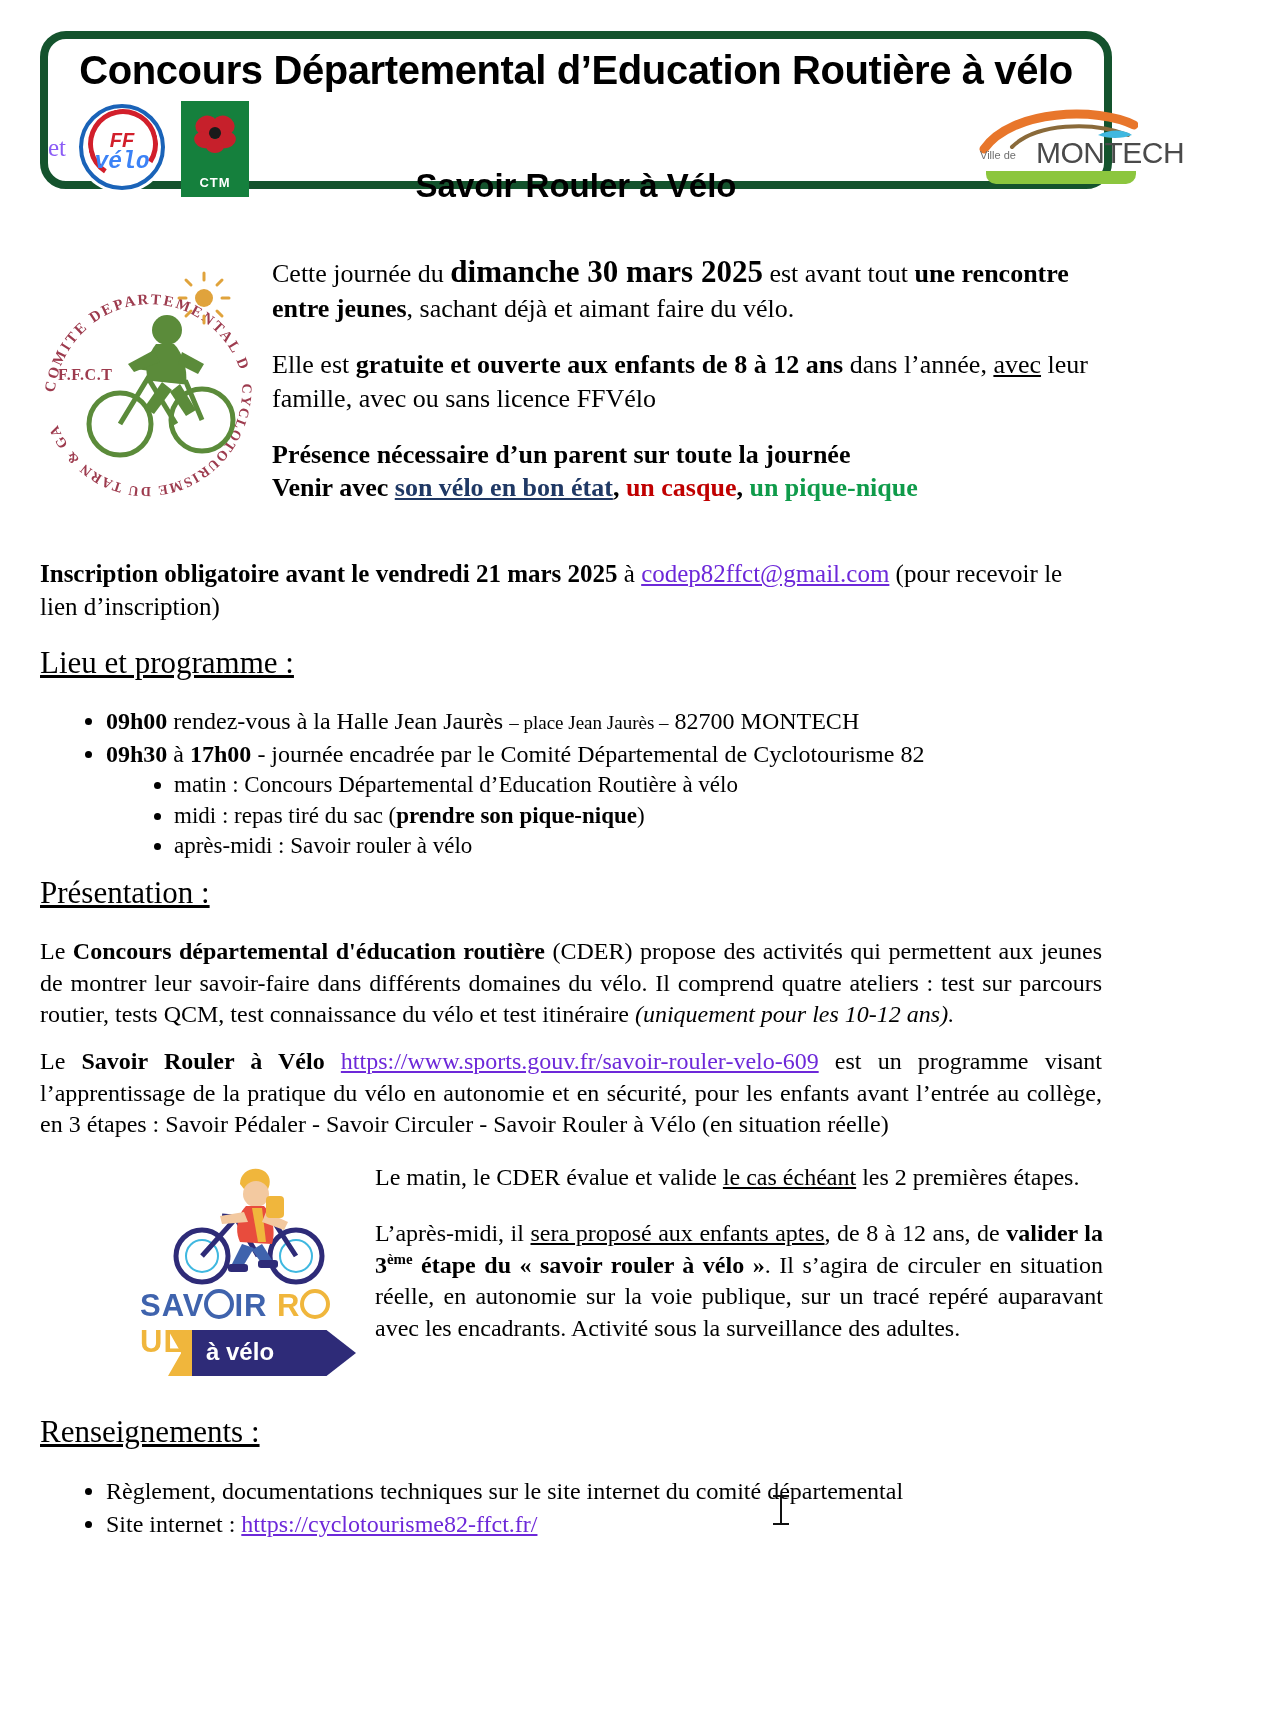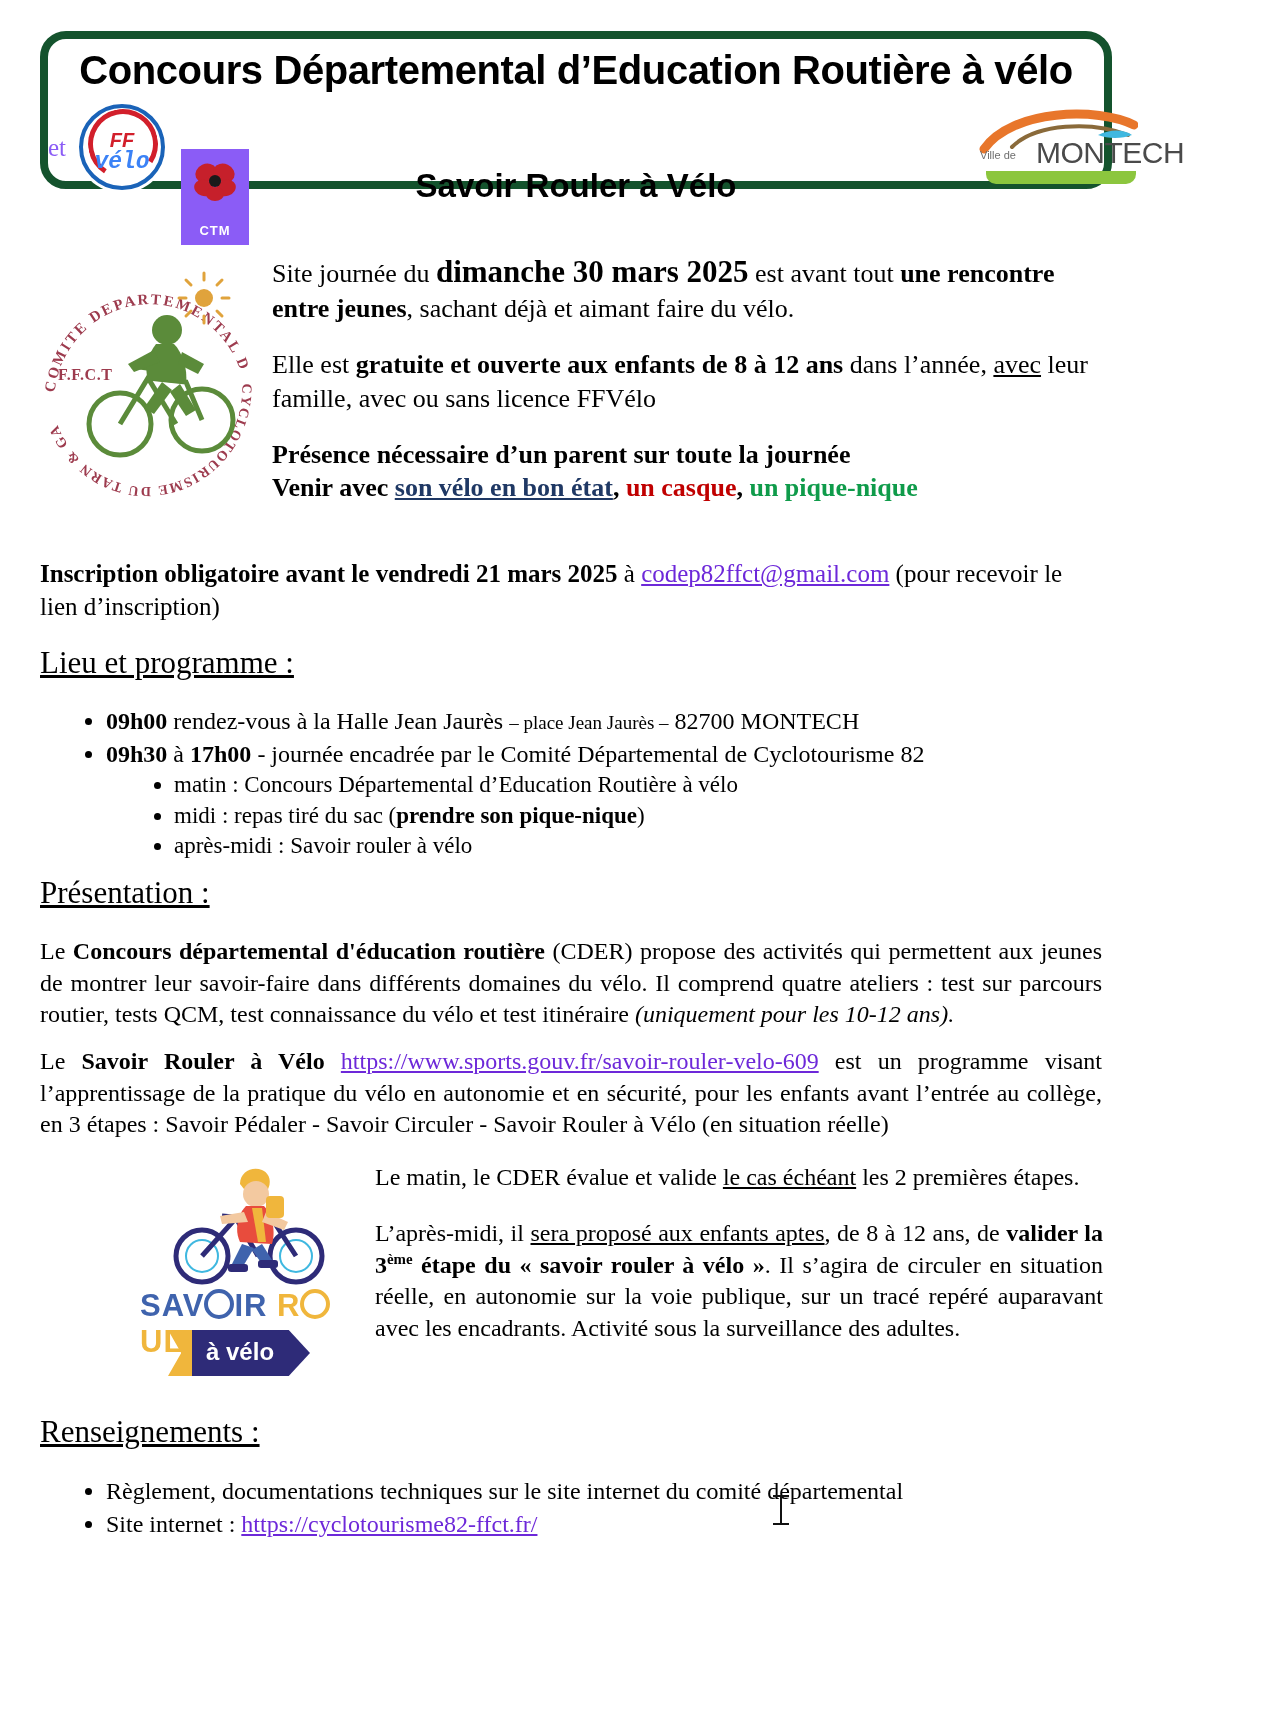--- a/index.html
+++ b/index.html
@@ -102,22 +102,21 @@
     font-style: italic;
   }
 
   
   .ctm {
     position: absolute;
     left: 133px;
     top: 62px;
     width: 68px;
     height: 96px;
-    background: #8b5cf6;
-    margin-top: 48px;
+    background: #15803d;
   }
   .ctm .poppy {
     position: absolute; left: 11px; top: 9px; width: 46px; height: 46px;
   }
   .ctm .ctm-txt {
     position: absolute; left: 0; right: 0; bottom: 7px;
     text-align: center;
     font-family: "Liberation Sans", sans-serif;
     font-weight: 700; font-size: 13px; color: #ffffff;
     letter-spacing: 1px;
@@ -298,20 +297,21 @@
   }
   .badge-yellow {
     position: absolute; left: 0; top: 0; width: 24px; height: 46px;
     background: #f0b63c;
     clip-path: polygon(0 0, 100% 0, 100% 100%, 0 100%, 55% 50%);
   }
   .badge-navy {
     position: absolute; left: 24px; top: 0; width: 118px; height: 46px;
     background: #2e2b78;
     clip-path: polygon(0 0, 82% 0, 100% 50%, 82% 100%, 0 100%);
+    padding-left: 46px;
   }
   .badge-navy span {
     position: absolute; left: 14px; top: 8px;
     font-family: "Liberation Sans", sans-serif;
     font-weight: 700; font-size: 24px; color: #ffffff;
   }
 
   .right-col {
     position: absolute;
     left: 375px;
@@ -426,21 +426,21 @@
         <path d="M181 27 L186 22"></path>
           <path d="M155 53 L150 58"></path>
       </g>
     </g>
   </svg>
   <div class="ffct-label">F.F.C.T</div>
 </div>
 
 <div class="intro">
   <p>
-    <span>Site journée du </span><span class="big-date">dimanche 30 mars 2025</span><span> est avant tout </span><span class="b">une rencontre entre jeunes</span><span>, sachant déjà et aimant faire du vélo.</span>
+    <span>Cette journée du </span><span class="big-date">dimanche 30 mars 2025</span><span> est avant tout </span><span class="b">une rencontre entre jeunes</span><span>, sachant déjà et aimant faire du vélo.</span>
   </p>
   <p>
     <span>Elle est </span><span class="b">gratuite et ouverte aux enfants de 8 à 12 ans</span><span> dans l’année, </span><span class="u">avec</span><span> leur famille, avec ou sans licence FFVélo</span>
   </p>
   <p>
     <span class="b">Présence nécessaire d’un parent sur toute la journée</span><br>
     <span class="b">V</span><span class="b">enir avec </span><span class="b u navy">son vélo en bon état</span><span class="b">, </span><span class="b red">un casque</span><span class="b">, </span><span class="b green">un pique-nique</span>
   </p>
 </div>
 

